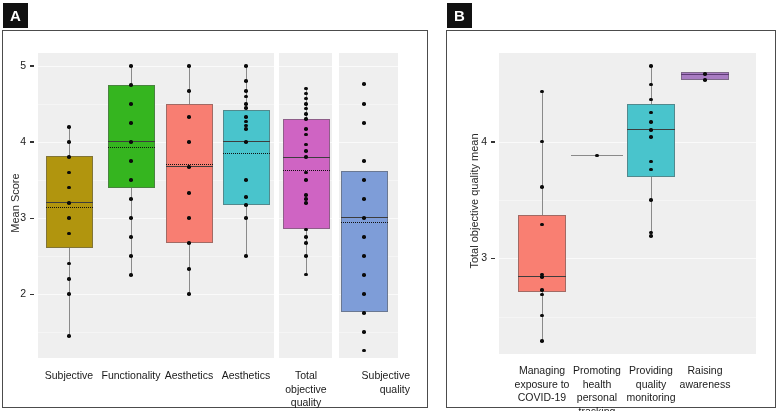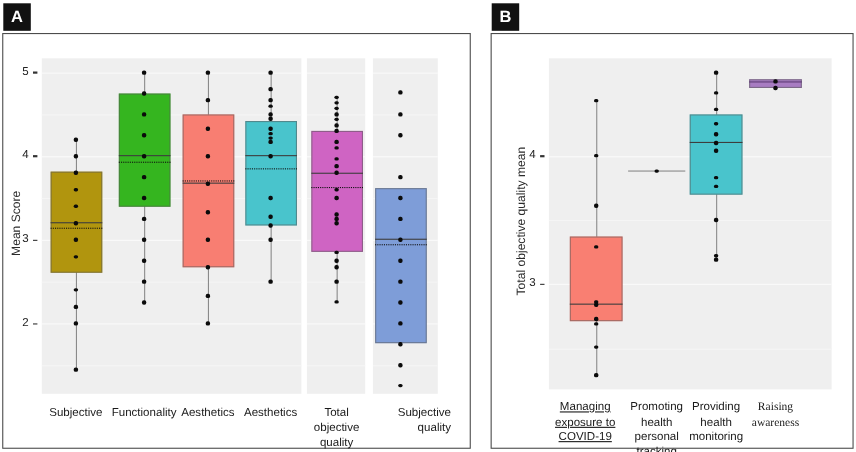--- a/index.html
+++ b/index.html
@@ -221,21 +221,21 @@
       <div class="jitter-point" style="left: 93.25px; top: 58.75px;"></div>
       <div class="jitter-point" style="left: 93.25px; top: 108.917px;"></div>
       <div class="jitter-point" style="left: 93.25px; top: 154.417px;"></div>
       <div class="jitter-point" style="left: 93.25px; top: 191.75px;"></div>
       <div class="jitter-point" style="left: 93.25px; top: 241.917px;"></div>
       <div class="jitter-point" style="left: 93.25px; top: 244.25px;"></div>
       <div class="jitter-point" style="left: 93.25px; top: 257.083px;"></div>
       <div class="jitter-point" style="left: 93.25px; top: 261.75px;"></div>
       <div class="jitter-point" style="left: 93.25px; top: 282.75px;"></div>
       <div class="jitter-point" style="left: 93.25px; top: 308.417px;"></div>
-      <div class="cat-label" style="left: 85px; top: 333px; width: 82px; text-decoration: underline;">Managing
+      <div class="cat-label" style="left: 95px; top: 333px; width: 82px;">Managing
 exposure to
 COVID-19</div>
       <div class="median-line" style="left: 124px; top: 123.667px; width: 52px; border-top-color: rgb(138, 138, 138); border-top-width: 1.2px;"></div>
       <div class="jitter-point" style="left: 148.25px; top: 122.917px;"></div>
       <div class="cat-label" style="left: 150px; top: 333px; width: 82px;">Promoting
 health
 personal
 tracking</div>
       <div class="whisker" style="left: 203.5px; top: 34.8333px; height: 170.333px;"></div>
       <div class="box" style="left: 180px; top: 73.3333px; width: 48px; height: 72.3333px; background: rgb(73, 196, 204);"></div>
@@ -246,22 +246,22 @@
       <div class="jitter-point" style="left: 202.25px; top: 79.75px;"></div>
       <div class="jitter-point" style="left: 202.25px; top: 89.0833px;"></div>
       <div class="jitter-point" style="left: 202.25px; top: 97.25px;"></div>
       <div class="jitter-point" style="left: 202.25px; top: 104.25px;"></div>
       <div class="jitter-point" style="left: 202.25px; top: 128.75px;"></div>
       <div class="jitter-point" style="left: 202.25px; top: 136.917px;"></div>
       <div class="jitter-point" style="left: 202.25px; top: 167.25px;"></div>
       <div class="jitter-point" style="left: 202.25px; top: 199.917px;"></div>
       <div class="jitter-point" style="left: 202.25px; top: 203.417px;"></div>
       <div class="cat-label" style="left: 204px; top: 333px; width: 82px;">Providing
-health
+quality
 monitoring</div>
       <div class="box" style="left: 234px; top: 40.6667px; width: 48px; height: 8.16667px; background: rgb(168, 124, 194);"></div>
       <div class="median-line" style="left: 234px; top: 43.1667px; width: 48px; border-top-color: rgb(94, 59, 117);"></div>
       <div class="jitter-point" style="left: 256.25px; top: 41.25px;"></div>
       <div class="jitter-point" style="left: 256.25px; top: 47.0833px;"></div>
-      <div class="cat-label" style="left: 258px; top: 333px; width: 82px; font-family: Liberation Serif, serif;">Raising
+      <div class="cat-label" style="left: 258px; top: 333px; width: 82px;">Raising
 awareness</div>
     </div>
 </div>
 
 </body></html>

